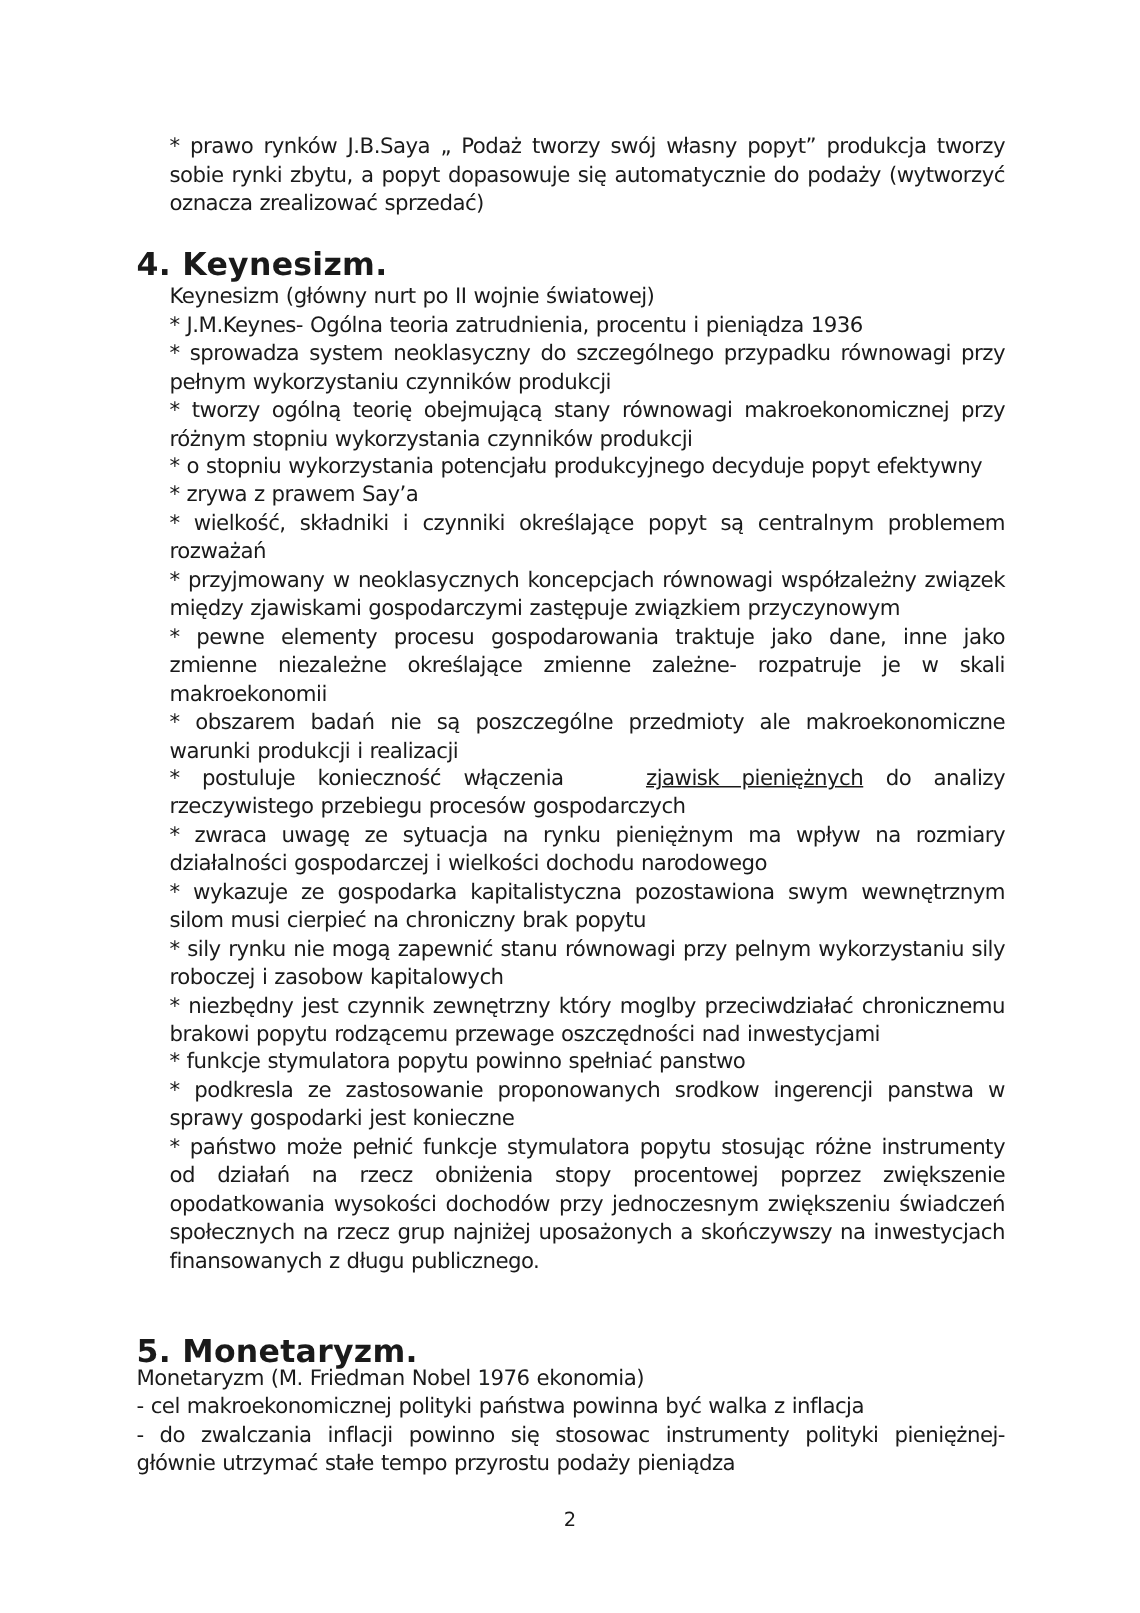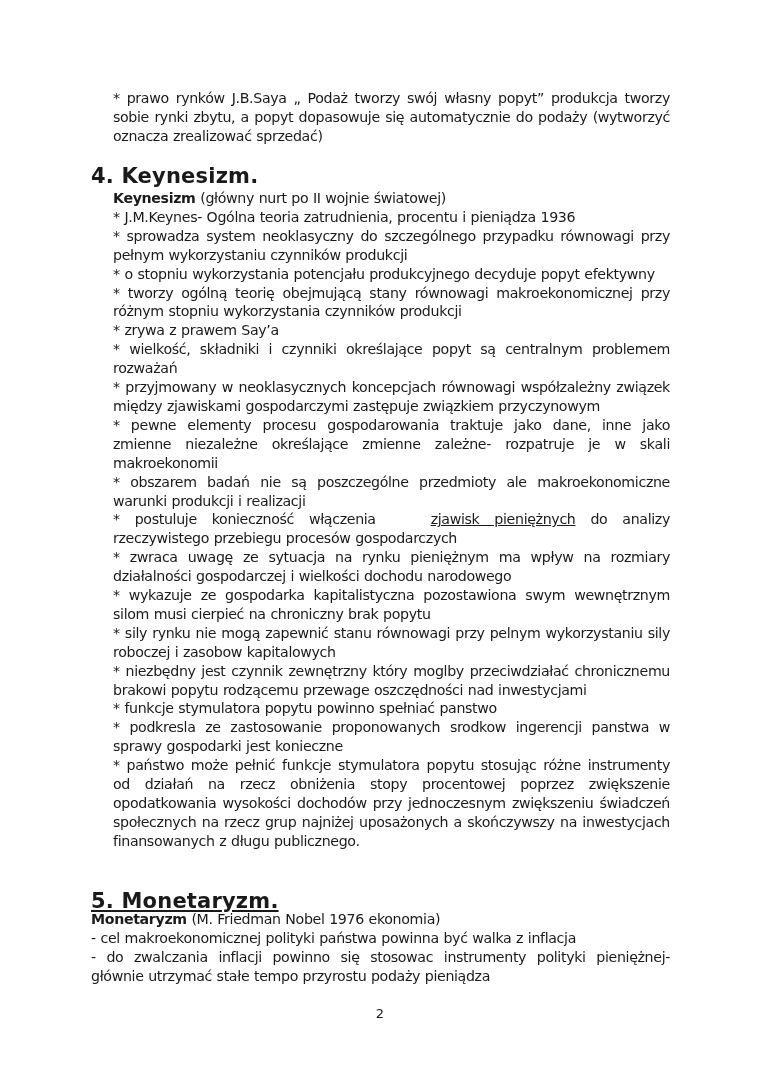--- a/index.html
+++ b/index.html
@@ -2,57 +2,57 @@
 <html><head>
 <meta charset="utf-8">
 <style>
   html, body { margin: 0; padding: 0; background: #ffffff; }
   body { width: 760px; height: 1075px; position: relative; overflow: hidden;
          font-family: "DejaVu Sans", sans-serif; color: #1a1a1a; }
   .page { position: absolute; left: 0; top: 0; width: 731px; height: 1075px; }
   .block { position: absolute; font-size: 14.2px; line-height: 18.9px; text-align: justify; letter-spacing: -0.35px; word-spacing: 0.5px; }
   .p { margin: 0; text-align: justify; text-align-last: left; }
   .h { position: absolute; font-weight: bold; font-size: 21px; line-height: 24px; letter-spacing: 0.2px; margin: 0; }
-  b { font-weight: bold; }
+  b { font-weight: normal; }
   u { text-decoration: underline; margin-left: 40px; }
   .pageno { position: absolute; top: 1006px; left: 0; width: 760px; text-align: center; font-size: 13px; }
 </style>
 </head>
 <body>
 
 <div class="page">
 
   <div class="block" style="left:113px; top:89px; width:557px;">
     <p class="p">* prawo rynków J.B.Saya „ Podaż tworzy swój własny popyt”  produkcja tworzy sobie rynki zbytu, a popyt dopasowuje się automatycznie do podaży (wytworzyć oznacza zrealizować sprzedać)</p>
   </div>
 
   <h2 class="h" style="left:91px; top:164px;">4. Keynesizm.</h2>
 
   <div class="block" style="left:113px; top:189px; width:557px;">
     <p class="p"><b>Keynesizm</b><span> (główny nurt po II wojnie światowej)</span></p>
     <p class="p">* J.M.Keynes- Ogólna teoria zatrudnienia, procentu i pieniądza 1936</p>
     <p class="p">* sprowadza system neoklasyczny do szczególnego przypadku równowagi przy pełnym wykorzystaniu czynników produkcji</p>
+    <p class="p">* tworzy ogólną teorię obejmującą stany równowagi makroekonomicznej przy różnym stopniu wykorzystania czynników produkcji</p>
     <p class="p">* o stopniu wykorzystania potencjału produkcyjnego decyduje popyt efektywny</p>
-    <p class="p">* tworzy ogólną teorię obejmującą stany równowagi makroekonomicznej przy różnym stopniu wykorzystania czynników produkcji</p>
     <p class="p">* zrywa z prawem Say’a</p>
     <p class="p">* wielkość, składniki i czynniki określające popyt są centralnym  problemem rozważań</p>
     <p class="p">* przyjmowany w neoklasycznych koncepcjach równowagi współzależny związek między zjawiskami gospodarczymi zastępuje związkiem przyczynowym</p>
     <p class="p">* pewne elementy procesu gospodarowania traktuje jako dane, inne jako zmienne niezależne określające zmienne zależne- rozpatruje je w skali makroekonomii</p>
     <p class="p">* obszarem badań nie są poszczególne przedmioty ale makroekonomiczne warunki produkcji i realizacji</p>
     <p class="p"><span>* postuluje konieczność włączenia </span><u>zjawisk pieniężnych</u><span> do analizy rzeczywistego przebiegu procesów gospodarczych</span></p>
     <p class="p">* zwraca uwagę ze sytuacja na rynku pieniężnym ma wpływ na rozmiary działalności gospodarczej i wielkości dochodu narodowego</p>
     <p class="p">* wykazuje ze gospodarka kapitalistyczna pozostawiona swym wewnętrznym silom musi cierpieć na chroniczny brak popytu</p>
     <p class="p">* sily rynku nie mogą zapewnić stanu równowagi przy pelnym wykorzystaniu sily roboczej i zasobow kapitalowych</p>
     <p class="p">* niezbędny jest czynnik zewnętrzny który moglby przeciwdziałać chronicznemu brakowi popytu rodzącemu przewage oszczędności nad inwestycjami</p>
     <p class="p">* funkcje stymulatora popytu powinno spełniać panstwo</p>
     <p class="p">* podkresla ze zastosowanie proponowanych srodkow ingerencji panstwa w sprawy gospodarki jest konieczne</p>
     <p class="p">* państwo może pełnić funkcje stymulatora popytu stosując różne instrumenty od działań na rzecz obniżenia stopy procentowej poprzez zwiększenie opodatkowania wysokości dochodów przy jednoczesnym zwiększeniu świadczeń społecznych na rzecz grup najniżej uposażonych a skończywszy na inwestycjach finansowanych z długu publicznego.</p>
   </div>
 
-  <h2 class="h" style="left:91px; top:889px;text-decoration:underline;">5. Monetaryzm.</h2>
+  <h2 class="h" style="left:91px; top:889px;">5. Monetaryzm.</h2>
 
   <div class="block" style="left:91px; top:910px; width:579px;">
     <p class="p"><b>Monetaryzm</b><span> (M. Friedman Nobel 1976 ekonomia)</span></p>
     <p class="p">- cel makroekonomicznej polityki państwa powinna być walka z inflacja</p>
     <p class="p">- do zwalczania inflacji powinno się stosowac instrumenty polityki pieniężnej- głównie utrzymać stałe tempo przyrostu podaży pieniądza</p>
   </div>
 
   <div class="pageno">2</div>
 
 </div>

